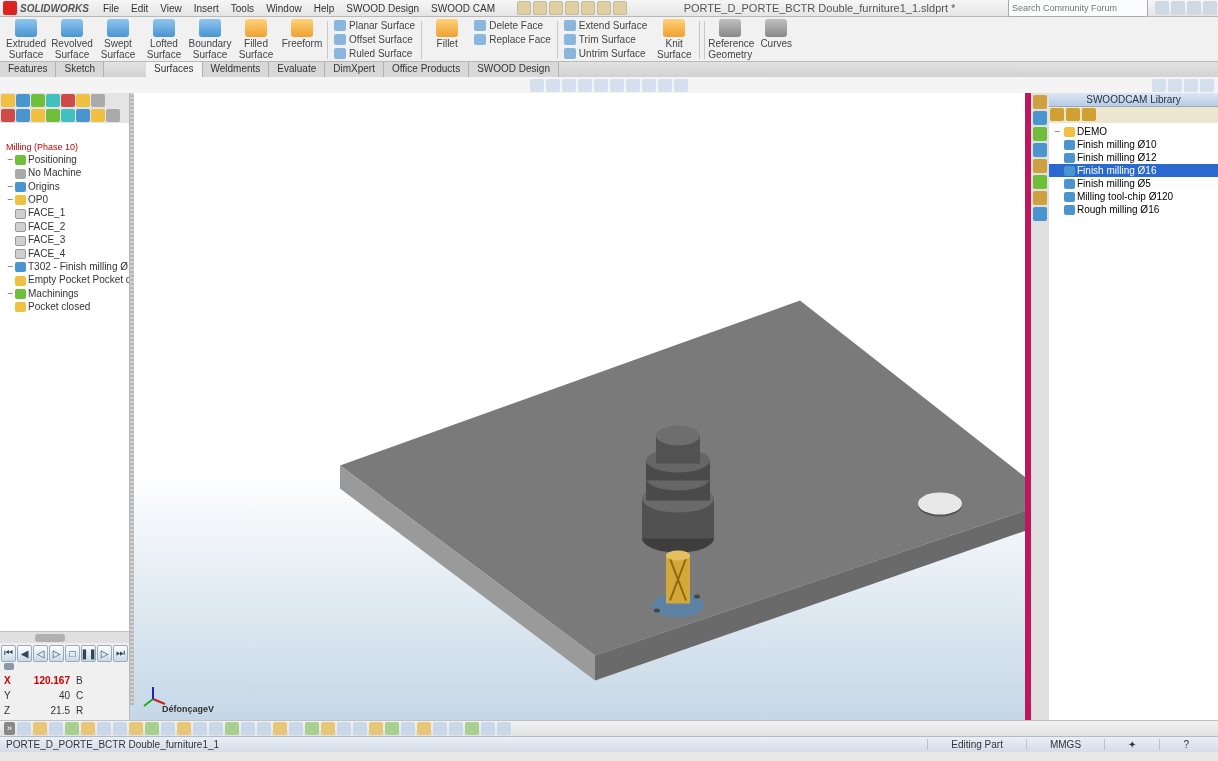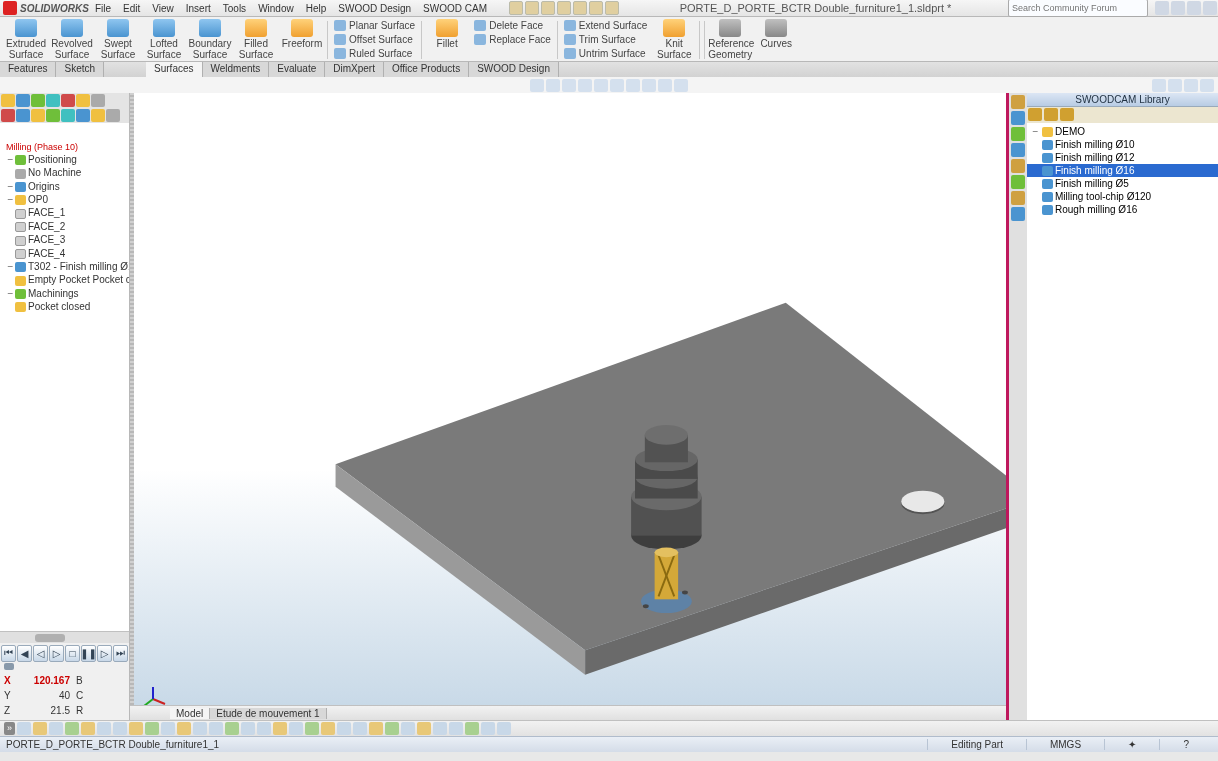--- a/index.html
+++ b/index.html
@@ -1,21 +1,21 @@
 <!DOCTYPE html>
 <html><head>
 <meta charset="utf-8">
 <style>
 * { margin: 0; padding: 0; box-sizing: border-box; font-family: "Segoe UI", Tahoma, sans-serif; font-size: 10px; }
 html, body { width: 1218px; height: 761px; overflow: hidden; background: #e8e8e8; }
 
 
 .menu-bar { height: 17px; display: flex; align-items: center; background: linear-gradient(#f6f6f6,#e5e5e5); border-bottom: 1px solid #b8b8b8; }
 .menu-bar .logo { width: 14px; height: 14px; margin: 0 3px; background: #d22; border-radius: 2px; display: inline-block; }
-.menu-bar .brand { font-weight: bold; font-style: italic; font-size: 10px; color: #555; margin-right: 0; }
+.menu-bar .brand { font-weight: bold; font-style: italic; font-size: 10px; color: #555; margin-right: 8px; }
 .menu-bar .menu-item { padding: 0 6px; color: #333; cursor: pointer; }
 .menu-bar .spacer { flex: 1; }
 .menu-bar .title { color: #555; font-size: 11px; }
 .menu-bar .search { width: 140px; height: 18px; border: 1px solid #aaa; border-radius: 2px; background: #fafcff; font-size: 9px; padding: 0 3px; color: #888; margin: 0 6px; }
 .menu-bar .icon-btn { width: 14px; height: 14px; margin: 0 1px; background: #d0d8e4; border-radius: 2px; }
 .menu-bar .qat { display: flex; align-items: center; gap: 2px; margin: 0 10px; }
 .menu-bar .qat .sm { width: 14px; height: 14px; background: #e0cfa0; border: 1px solid #bba; border-radius: 2px; }
 
 
 .ribbon { height: 45px; background: #f1f1f1; border-bottom: 1px solid #b8b8b8; display: flex; align-items: flex-start; padding: 2px 4px; gap: 2px; }
@@ -67,21 +67,21 @@
 .viewport svg { width: 100%; height: 100%; }
 .triad{position:absolute;left:10px;bottom:6px;font-size:9px;color:#666;}
 .triad svg{width:26px;height:26px;}
 .vlabel{position:absolute;left:32px;bottom:6px;font-size:9px;color:#333;font-weight:bold;}
 .vp-botbar{position:absolute;bottom:0;left:0;right:0;height:15px;background:linear-gradient(#f2f2f2,#e0e0e0);border-top:1px solid #c0c0c0;display:flex;align-items:center;}
 .vp-botbar .btab{padding:0 6px;border-right:1px solid #b0b0b0;color:#333;background:#d8d8d8;}
 .vp-botbar .btab.first{background:#f4f4f4;}
 .vp-splitter{position:absolute;top:0;bottom:15px;left:0;width:4px;background:repeating-linear-gradient(#d0d0d0,#d0d0d0 2px,#b8b8b8 2px,#b8b8b8 4px);}
 
 
-.rightpane{width:212px;background:#0ea5e9;border-left:3px solid #be185d;display:flex;}
+.rightpane{width:193px;background:#0ea5e9;border-left:6px solid #be185d;display:flex;}
 .rightpane .iconstrip{width:18px;background:#e0e0e0;display:flex;flex-direction:column;gap:2px;padding:2px;}
 .rightpane .iconstrip .i{width:14px;height:14px;background:#cfa040;border-radius:2px;}
 .rightpane .iconstrip .i:nth-child(2n){background:#4a94d0;}
 .rightpane .iconstrip .i:nth-child(3n){background:#6fbf3a;}
 .rightpane .panel{flex:1;display:flex;flex-direction:column;}
 .rightpane .panel .hdr{height:14px;background:linear-gradient(#dce6f4,#b8cce4);display:flex;align-items:center;justify-content:center;font-size:10px;color:#234;border-bottom:1px solid #9ab;}
 .rightpane .panel .tb{height:16px;background:#ece6d0;display:flex;gap:2px;padding:1px;}
 .rightpane .panel .tb .i{width:14px;height:13px;background:#d0a030;border-radius:2px;}
 .rlist{flex:1;background:#fff;padding:2px 0;}
 .rlist .rnode{padding:1px 2px 1px 4px;white-space:nowrap;display:flex;align-items:center;gap:2px;}
@@ -375,25 +375,20 @@
       <ellipse cx="567" cy="496" rx="3" ry="2" fill="#454545"></ellipse>
     </svg>
     <div class="triad">
       <svg viewBox="0 0 26 26">
           <line x1="13" y1="13" x2="25" y2="18" stroke="#c22" stroke-width="2"></line>
           <line x1="13" y1="13" x2="4" y2="20" stroke="#2a2" stroke-width="2"></line>
           <line x1="13" y1="13" x2="13" y2="1" stroke="#22c" stroke-width="2"></line>
         </svg>
     </div>
     <div class="vlabel">DéfonçageV</div>
-    <div class="vp-botbar">
-      <span style="width:40px"></span>
-      <span class="btab first">Model</span>
-      <span class="btab">Etude de mouvement 1</span>
-    </div>
   </div>
 
   <div class="rightpane">
     <div class="iconstrip">
       <span class="i"></span>
       <span class="i"></span>
       <span class="i"></span>
       <span class="i"></span>
       <span class="i"></span>
       <span class="i"></span>

